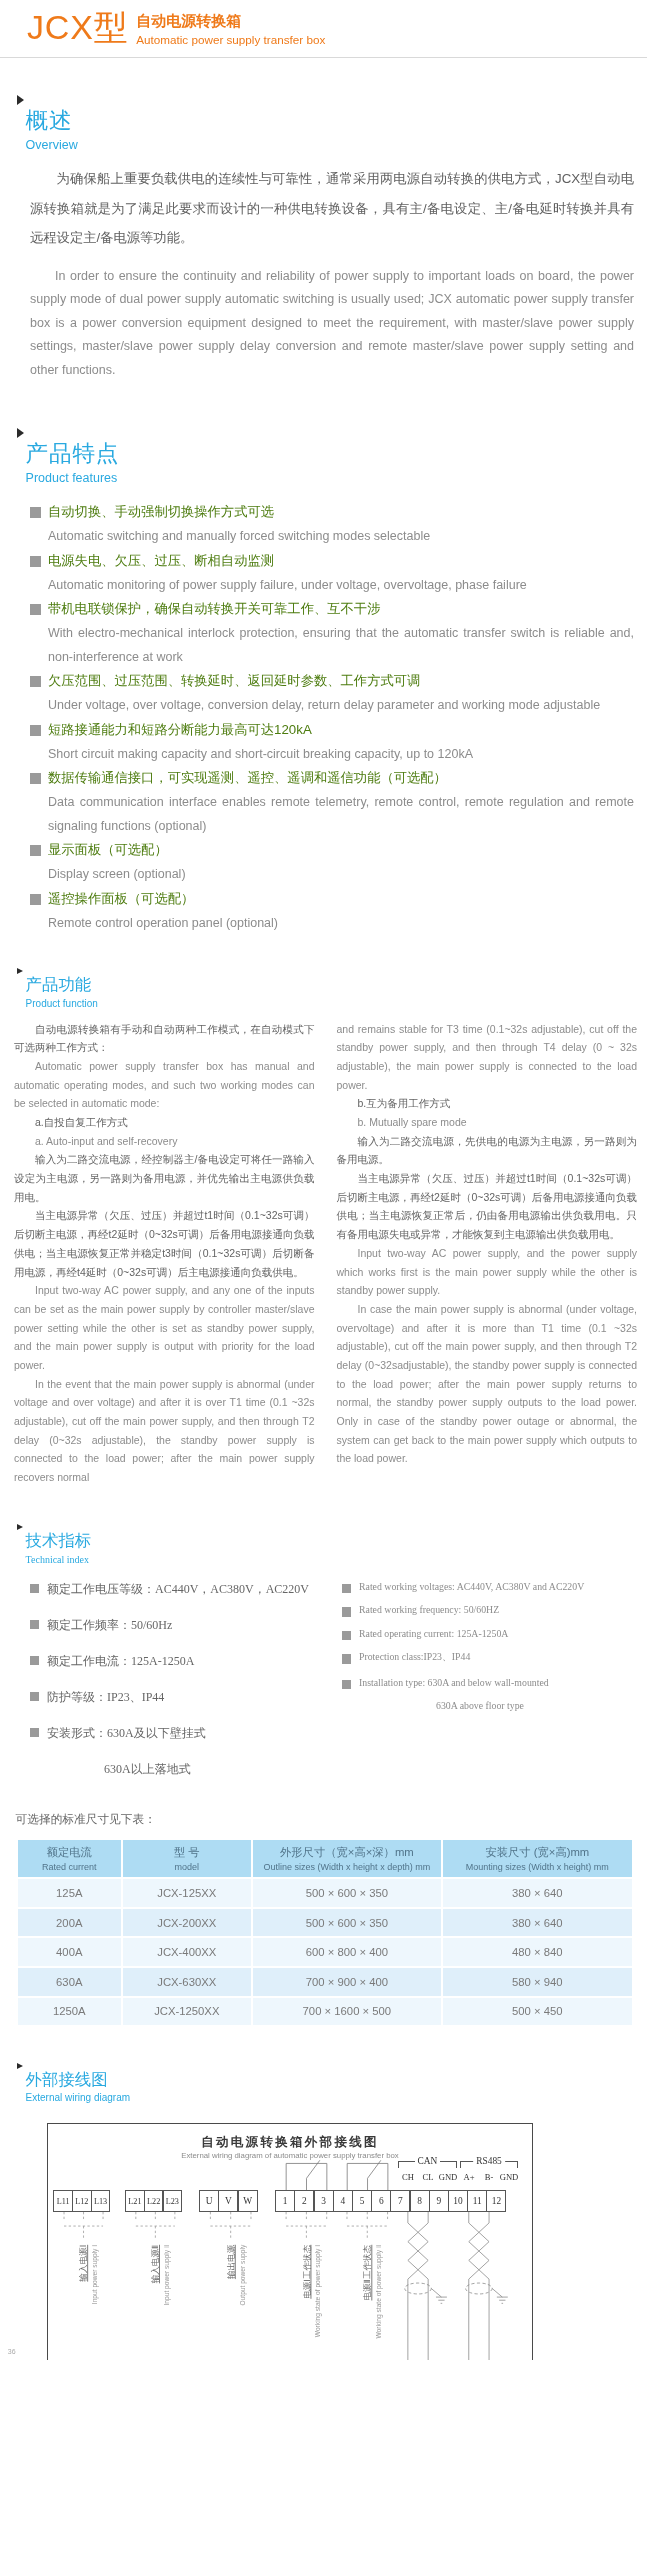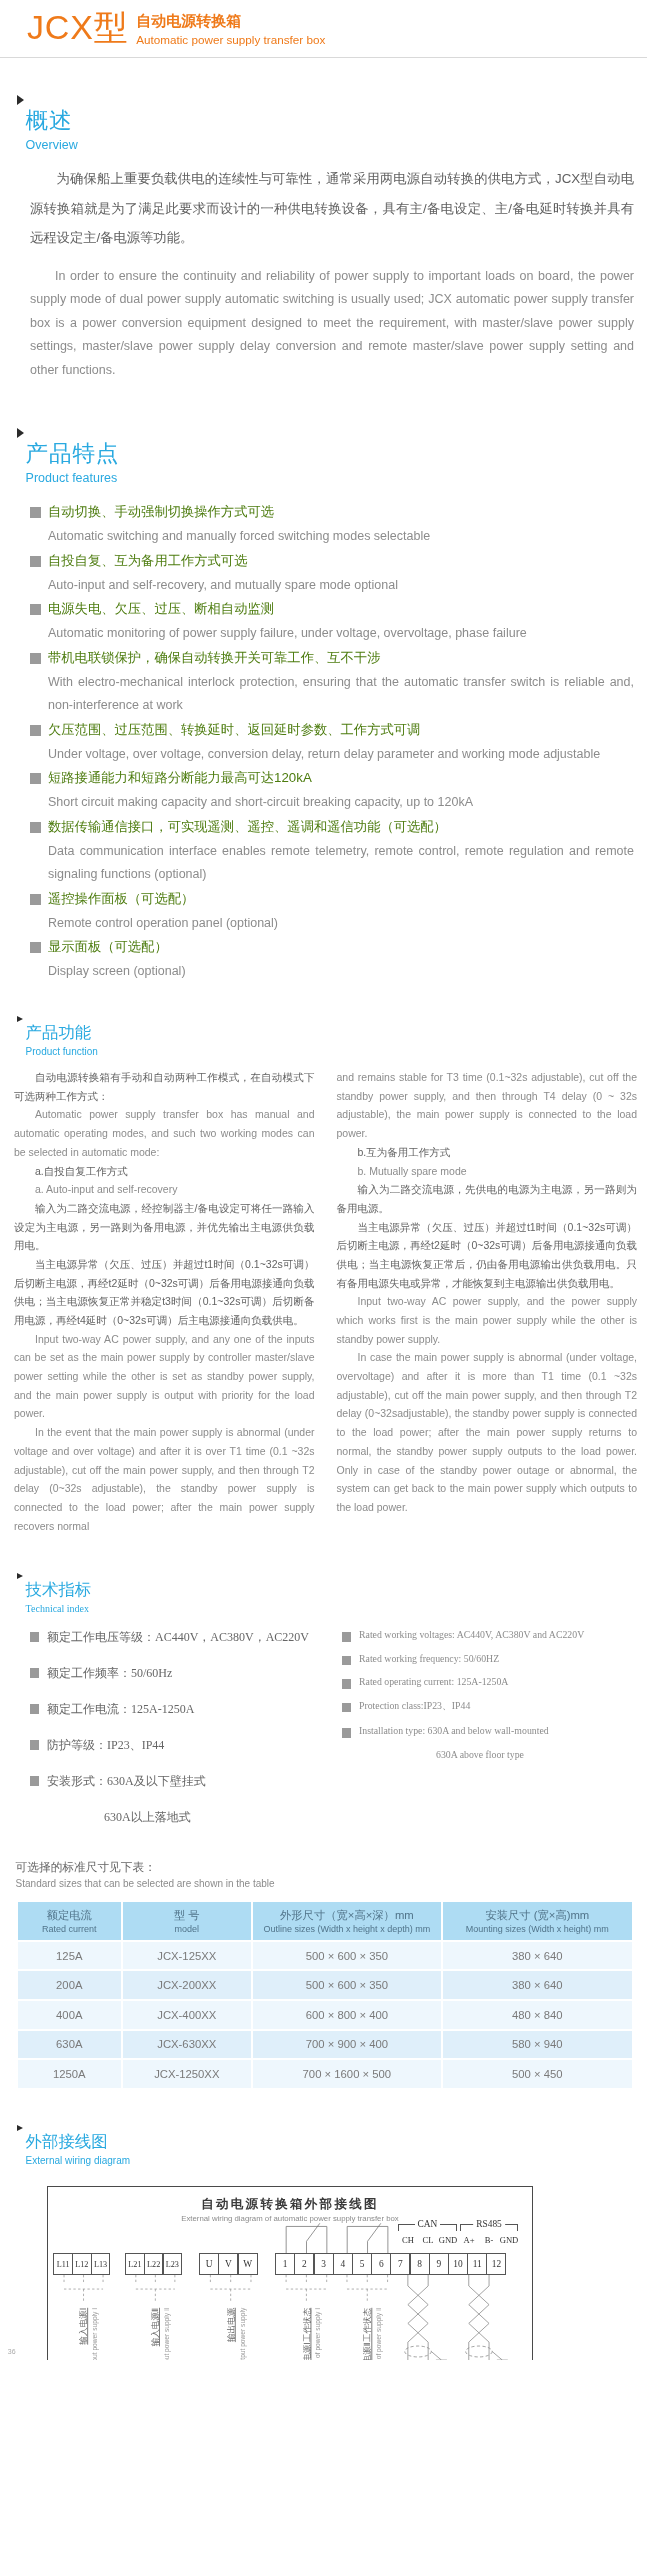--- a/index.html
+++ b/index.html
@@ -134,25 +134,20 @@
       </div>
     </div>
     <div class="body-ind feat-list">
       <div class="feat">
           <span class="sq"></span>
           <div class="zh">自动切换、手动强制切换操作方式可选</div>
           <div class="en">Automatic switching and manually forced switching modes selectable</div>
         </div>
       <div class="feat">
           <span class="sq"></span>
-          <div class="zh">自投自复、互为备用工作方式可选</div>
-          <div class="en">Auto-input and self-recovery, and mutually spare mode optional</div>
-        </div>
-      <div class="feat">
-          <span class="sq"></span>
           <div class="zh">电源失电、欠压、过压、断相自动监测</div>
           <div class="en">Automatic monitoring of power supply failure, under voltage, overvoltage, phase failure</div>
         </div>
       <div class="feat">
           <span class="sq"></span>
           <div class="zh">带机电联锁保护，确保自动转换开关可靠工作、互不干涉</div>
           <div class="en">With electro-mechanical interlock protection, ensuring that the automatic transfer switch is reliable and, non-interference at work</div>
         </div>
       <div class="feat">
           <span class="sq"></span>
@@ -164,27 +159,27 @@
           <div class="zh">短路接通能力和短路分断能力最高可达120kA</div>
           <div class="en">Short circuit making capacity and short-circuit breaking capacity, up to 120kA</div>
         </div>
       <div class="feat">
           <span class="sq"></span>
           <div class="zh">数据传输通信接口，可实现遥测、遥控、遥调和遥信功能（可选配）</div>
           <div class="en">Data communication interface enables remote telemetry, remote control, remote regulation and remote signaling functions (optional)</div>
         </div>
       <div class="feat">
           <span class="sq"></span>
+          <div class="zh">显示面板（可选配）</div>
+          <div class="en">Display screen (optional)</div>
+        </div>
+      <div class="feat">
+          <span class="sq"></span>
           <div class="zh">遥控操作面板（可选配）</div>
           <div class="en">Remote control operation panel (optional)</div>
-        </div>
-      <div class="feat">
-          <span class="sq"></span>
-          <div class="zh">显示面板（可选配）</div>
-          <div class="en">Display screen (optional)</div>
         </div>
     </div>
   </div>
 
   <div style="margin-top:28px;">
     <div class="sec-head sm">
       <div class="tri"></div>
       <div class="tt">
         <div class="tzh">产品功能</div>
         <div class="ten">Product function</div>
@@ -236,21 +231,20 @@
         <div class="tech-it"><span class="sq"></span><span>Rated operating current: 125A-1250A</span></div>
         <div class="tech-it"><span class="sq"></span><span>Protection class:IP23、IP44</span></div>
         <div class="tech-it"><span class="sq"></span><span>Installation type: 630A and below wall-mounted</span></div>
         <div class="tech-cont-en">630A above floor type</div>
       </div>
     </div>
   </div>
 
   <div>
     <div class="size-note-zh">可选择的标准尺寸见下表：</div>
-    <div class="size-note-en">Standard sizes that can be selected are shown in the table</div>
     <table class="sizes">
       <thead>
         <tr>
           <th class="col1">
               <div class="h-zh">额定电流</div>
               <div class="h-en">Rated current</div>
             </th>
           <th class="col2">
               <div class="h-zh">型 号</div>
               <div class="h-en">model</div>

